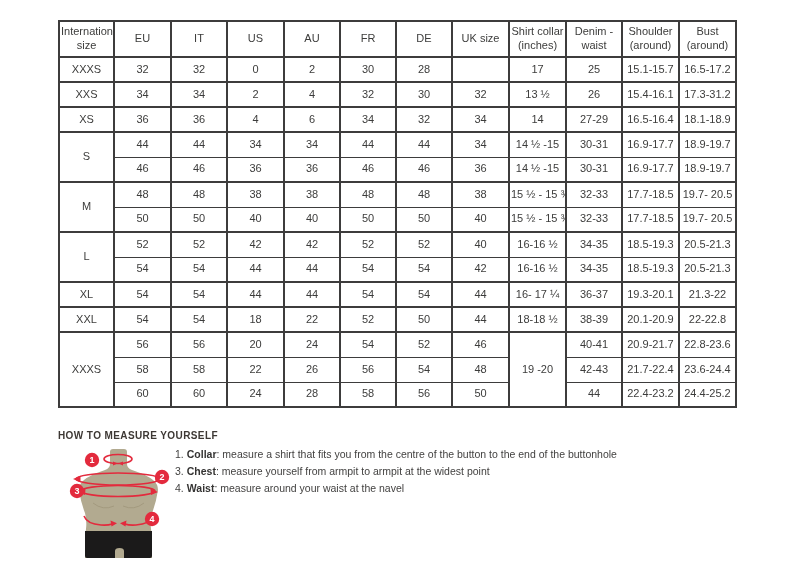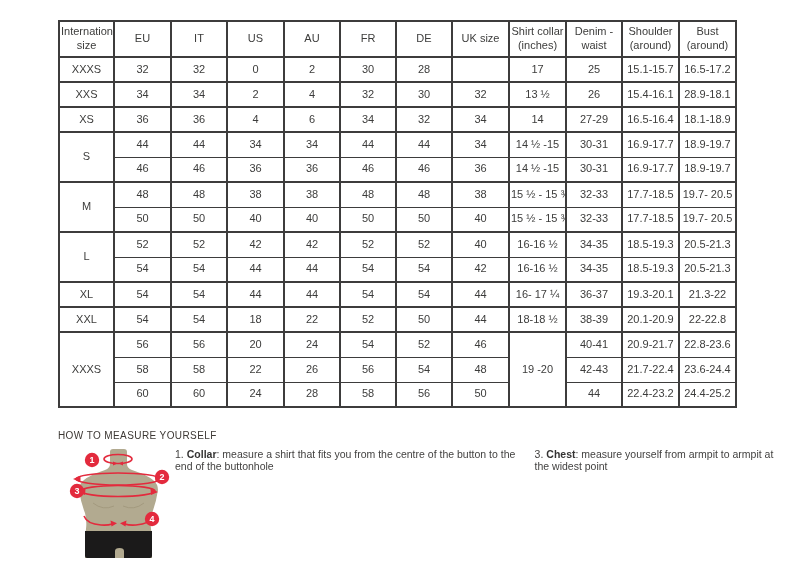--- a/index.html
+++ b/index.html
@@ -47,21 +47,21 @@
     border-bottom-width:2px;
     white-space:normal;
   }
   .size-table tbody td{height:25px;}
   .size-table tbody tr.group-start td{border-top-width:2px;}
   
   .measure-title{
     position:absolute;
     left:58px; top:430px;
     font-size:10px;
-    font-weight:normal;
+    font-weight:bold;
     letter-spacing:.4px;
     color:#3d3834;
   }
   .figure{
     position:absolute;
     left:57px; top:445px;
     width:130px; height:121px;
   }
   .fig-torso{fill:var(--tan);}
   .fig-shorts{fill:var(--shorts);}
@@ -73,21 +73,21 @@
     fill:#ffffff;
     font-family:"Liberation Sans", sans-serif;
     font-size:9px;
     font-weight:bold;
     text-anchor:middle;
   }
   .steps{
     position:absolute;
     left:175px; top:448px;
     display:flex;
-    flex-direction:row;
+    flex-direction:column;
     gap:5px;
     font-size:10.5px;
     line-height:12px;
     color:#434241;
   }
   .step b{color:#343332;}
   .step .num{margin-right:3px;}
 </style>
 </head>
 <body>
@@ -143,21 +143,21 @@
         <td>34</td>
         <td>34</td>
         <td>2</td>
         <td>4</td>
         <td>32</td>
         <td>30</td>
         <td>32</td>
         <td>13 ½</td>
         <td>26</td>
         <td>15.4-16.1</td>
-        <td>28.9-18.1</td>
+        <td>17.3-31.2</td>
       </tr>
       <tr class="group-start">
         <td rowspan="1">XS</td>
         <td>36</td>
         <td>36</td>
         <td>4</td>
         <td>6</td>
         <td>34</td>
         <td>32</td>
         <td>34</td>
@@ -365,13 +365,16 @@
   </g>
 </svg>
 
 <div class="steps">
   <div class="step">
     <span class="num">1.</span><b>Collar</b><span>: measure a shirt that fits you from the centre of the button to the end of the buttonhole</span>
   </div>
   <div class="step">
     <span class="num">3.</span><b>Chest</b><span>: measure yourself from armpit to armpit at the widest point</span>
   </div>
+  <div class="step">
+    <span class="num">4.</span><b>Waist</b><span>: measure around your waist at the navel</span>
+  </div>
 </div>
 
 </body></html>

